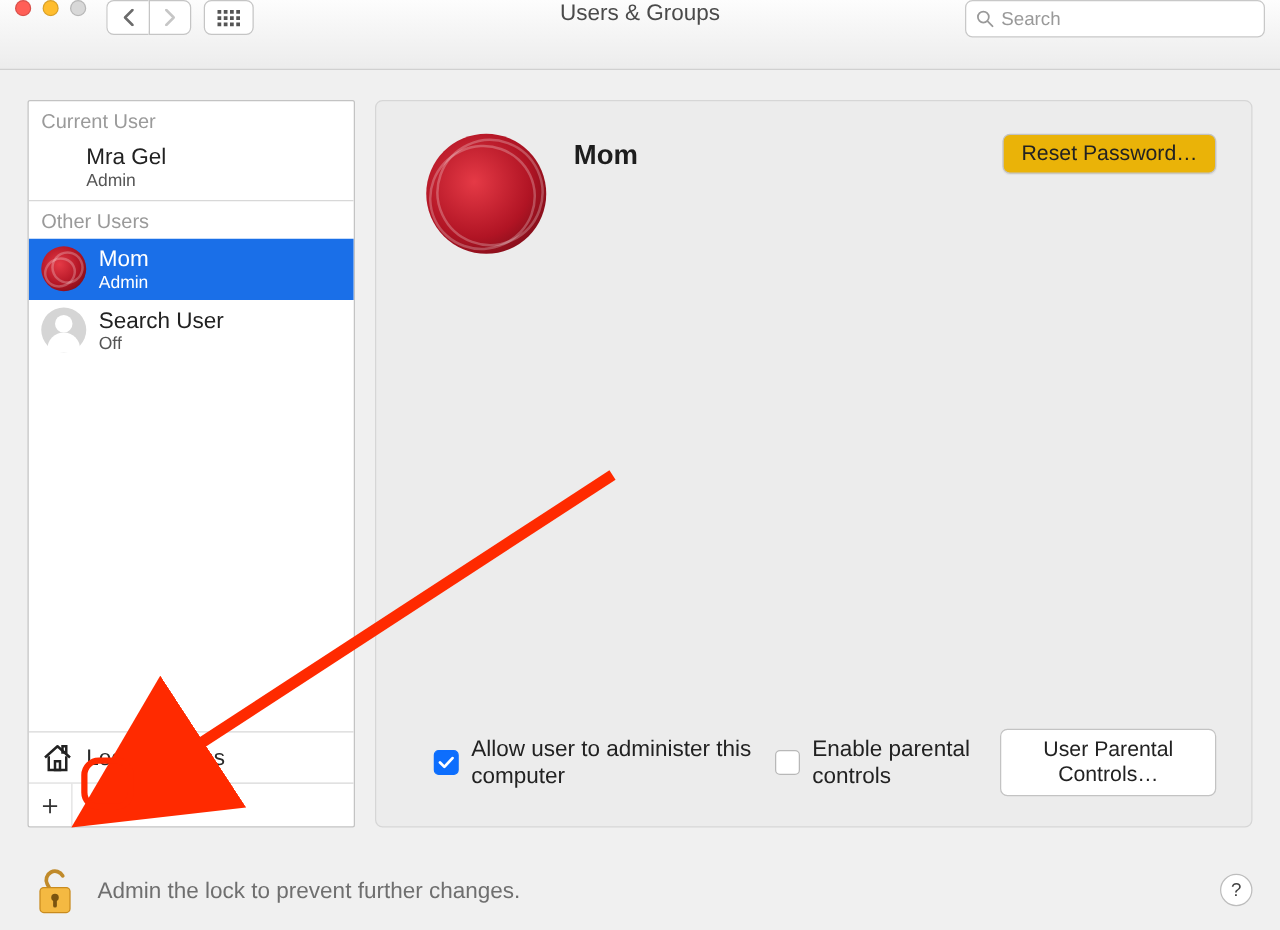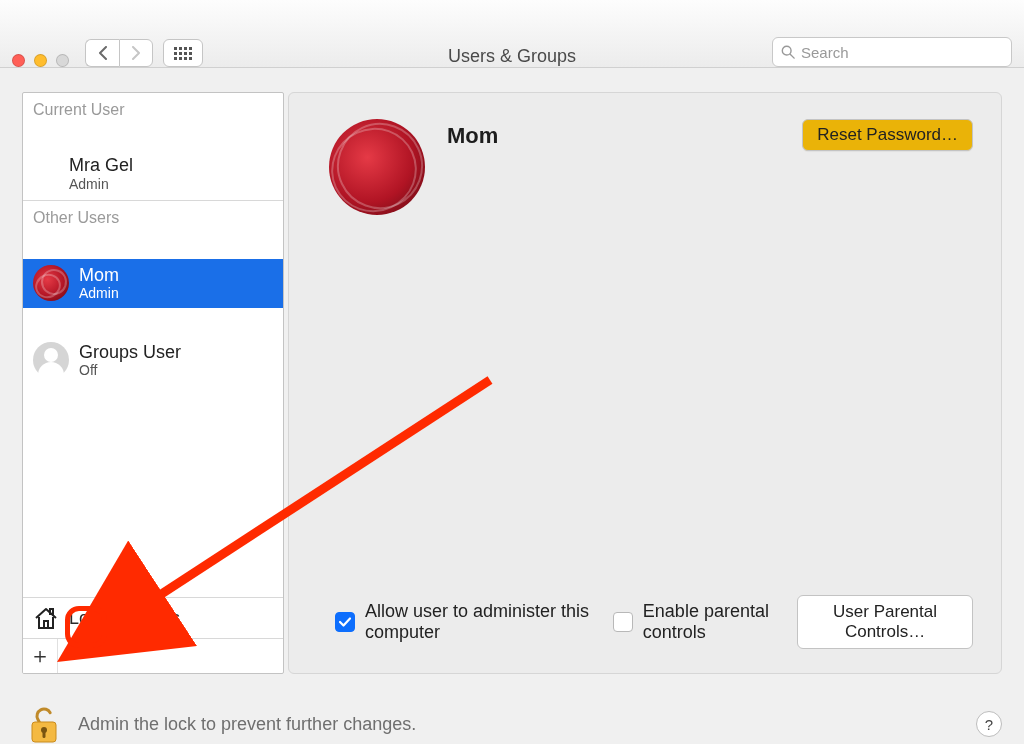--- a/index.html
+++ b/index.html
@@ -7,25 +7,25 @@
     font-family: -apple-system, BlinkMacSystemFont, "Helvetica Neue", Arial, sans-serif;
     background: #f0f0f0;
     width: 1024px;
     height: 744px;
     overflow: hidden;
     font-size: 14px;
     color: #2a2a2a;
   }
   
   .titlebar {
-    height: 68px;
+    height: 56px;
     background: linear-gradient(#fdfdfd, #ececec);
     border-bottom: 1px solid #d0d0d0;
     display: flex;
-    align-items: flex-end;
+    align-items: flex-start;
     padding: 0 12px;
     position: relative;
   }
   .traffic-lights { display: flex; gap: 9px; margin-right: 16px; }
   .tl { width: 13px; height: 13px; border-radius: 50%; border: 0.5px solid rgba(0,0,0,.15); }
   .tl-close { background: #ff5f57; }
   .tl-min   { background: #ffbd2e; }
   .tl-max   { background: #d8d8d8; }
   .tb-btn {
     height: 28px; min-width: 34px;
@@ -46,48 +46,46 @@
   .window-title {
     position: absolute; left: 0; right: 0; text-align: center;
     font-size: 18px; color: #4a4a4a; pointer-events: none;
   }
   .search {
     margin-left: auto;
     width: 240px; height: 30px;
     background: #fff; border: 1px solid #c8c8c8; border-radius: 6px;
     display: flex; align-items: center; padding: 0 8px; color: #999;
     font-size: 15px;
-    margin-top: 40px;
   }
   .search svg { margin-right: 6px; }
 
   
   .content {
     display: flex;
     padding: 24px 22px 18px 22px;
-    gap: 4px;
+    gap: 16px;
     height: calc(100% - 56px - 64px);
   }
   .sidebar {
     width: 262px;
     background: #fff;
     border: 1px solid #c3c3c3;
     border-radius: 2px;
     display: flex; flex-direction: column;
     overflow: hidden;
   }
   .sb-section-label {
     padding: 8px 10px 4px 10px;
     color: #9a9a9a; font-size: 16px;
   }
   .sb-user {
     display: flex; align-items: center;
     padding: 4px 10px 8px 10px;
     gap: 10px;
-    margin-top: 28px;
   }
   .sb-user.indent { padding-left: 46px; }
   .sb-user .av { width: 36px; height: 36px; border-radius: 50%; flex-shrink: 0; }
   .sb-user .txt { display:flex; flex-direction: column; line-height: 1.15; }
   .sb-user .nm { font-size: 18px; color:#222; }
   .sb-user .role { font-size: 14px; color:#555; }
   .sb-user.selected { background: #1a6fe8; }
   .sb-user.selected .nm, .sb-user.selected .role { color:#fff; }
   .sb-divider { height:1px; background:#d8d8d8; }
   .sb-user.selectable { padding-top:6px; padding-bottom:6px; padding-left:10px; }
@@ -260,21 +258,21 @@
       <div class="av av-rose"></div>
       <div class="txt">
         <span class="nm">Mom</span>
         <span class="role">Admin</span>
       </div>
     </div>
 
     <div class="sb-user selectable">
       <div class="av av-guest"></div>
       <div class="txt">
-        <span class="nm">Groups User</span>
+        <span class="nm">Search User</span>
         <span class="role">Off</span>
       </div>
     </div>
 
     <div class="sb-spacer"></div>
 
     <div class="login-options">
       <span class="house-icon">
         <svg width="26" height="24" viewBox="0 0 26 24">
           <path d="M3 12 L13 3 L23 12" fill="none" stroke="#222" stroke-width="2" stroke-linejoin="round"></path>

